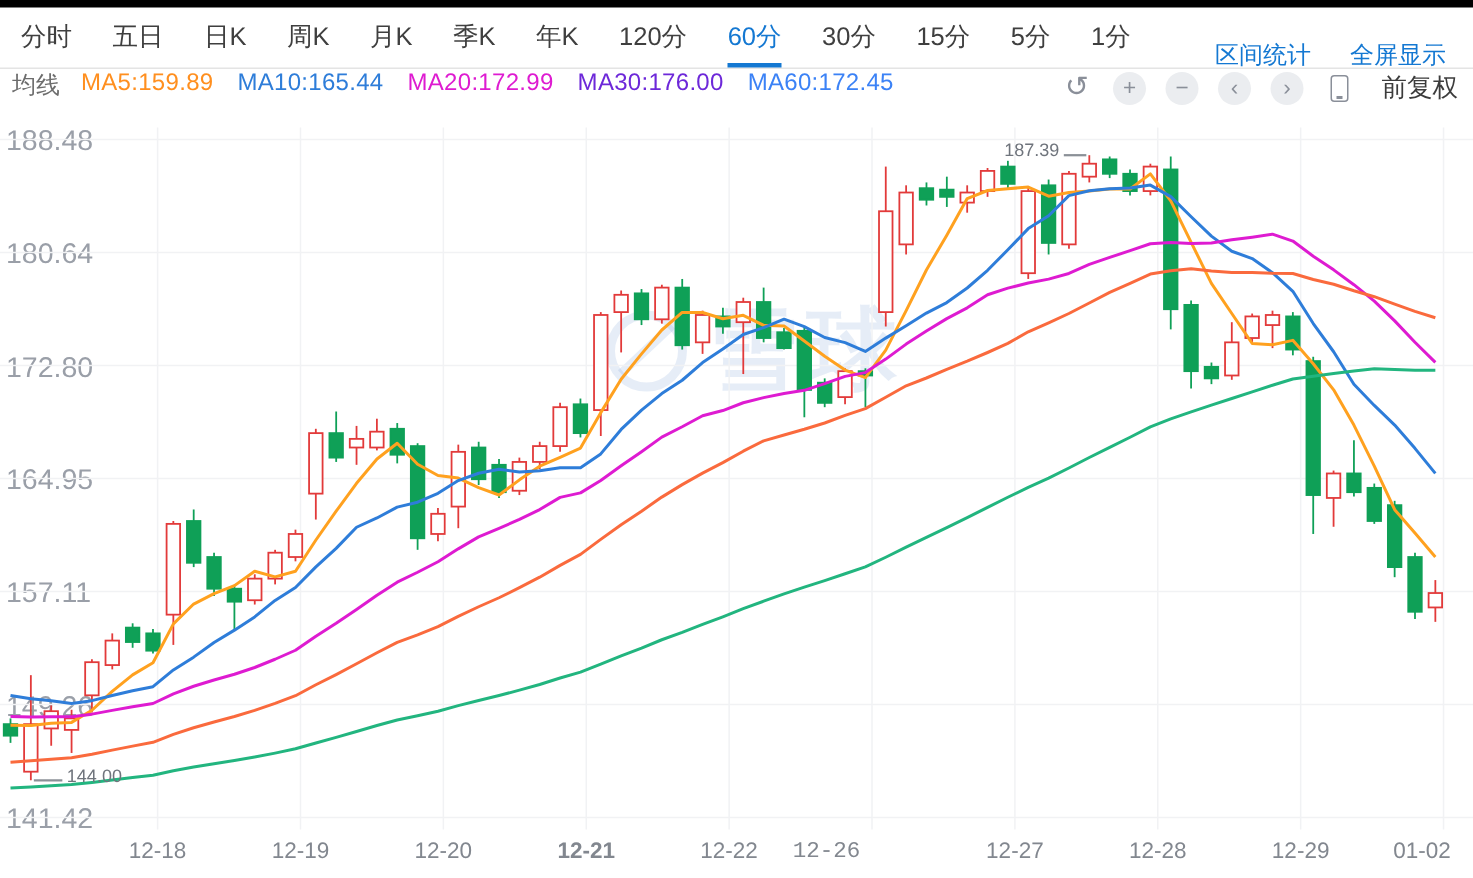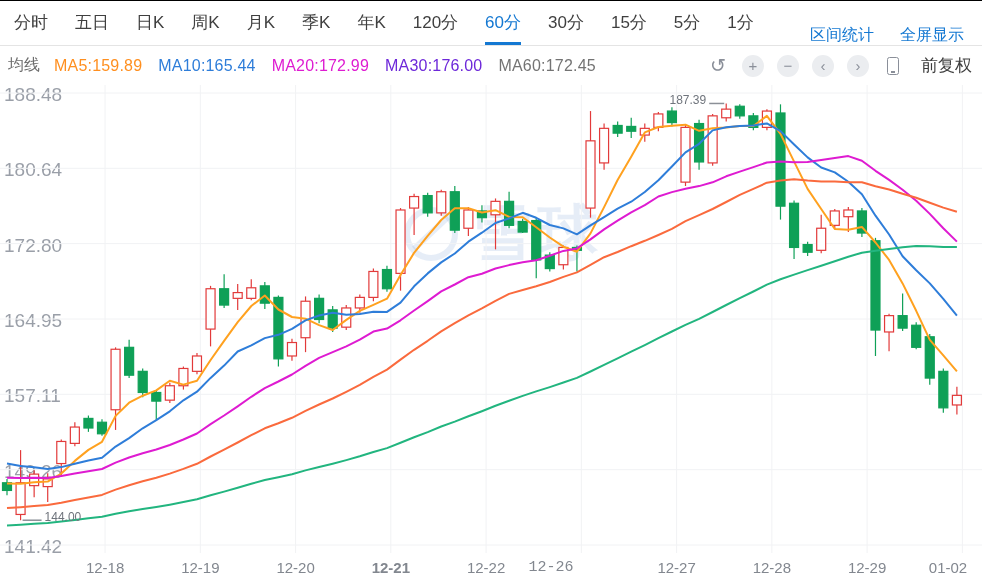--- a/index.html
+++ b/index.html
@@ -1,29 +1,29 @@
 <!DOCTYPE html>
 <html><head>
 <meta charset="utf-8">
 <style>
   html,body{margin:0;padding:0;background:#fff;}
   body{width:982px;height:585px;overflow:hidden;position:relative;
        font-family:"Liberation Sans","DejaVu Sans",sans-serif;-webkit-font-smoothing:antialiased;}
   
   #tabbar{position:absolute;left:0;top:0;width:982px;height:46px;background:#fff;
-          border-top:1px solid #000000;border-bottom:1px solid #e4e4e4;
+          border-top:5px solid #000000;border-bottom:1px solid #e4e4e4;
           display:flex;align-items:stretch;padding:0 0 0 14px;box-sizing:border-box;z-index:5;}
   .tab{font-size:17px;color:#3f3f3f;display:flex;align-items:center;margin-right:27px;
        cursor:pointer;border-bottom:3px solid transparent;box-sizing:border-box;padding-top:2px;}
   .tab.active{color:#1478d2;border-bottom-color:#1478d2;}
   #tab-links{margin-left:auto;display:flex;align-items:center;gap:26px;padding-right:18px;}
   .toplink{font-size:16px;color:#1478d2;cursor:pointer;margin-top:24px;}
   
   #legendbar{position:absolute;left:0;top:47px;width:982px;height:37px;background:#fff;
-             display:flex;align-items:center;padding:0 10px 0 8px;box-sizing:border-box;z-index:5;}
+             display:flex;align-items:flex-start;padding:0 10px 0 8px;box-sizing:border-box;z-index:5;}
   #ma-title{font-size:16px;color:#6d6d6d;margin-right:14px;}
   .ma-item{font-size:16px;margin-right:16px;letter-spacing:.2px;}
   #cluster{margin-left:auto;display:flex;align-items:center;gap:13px;}
   .tool{width:22px;height:22px;border-radius:50%;display:flex;align-items:center;justify-content:center;
         font-size:15px;color:#8a8f99;cursor:pointer;user-select:none;}
   .tool.circled{background:#ebedf0;}
   .tool.bare{font-size:19px;}
   .phone{width:10px;height:16px;border:1.6px solid #8a8f99;border-radius:2.5px;position:relative;}
   .phone:after{content:"";position:absolute;left:50%;bottom:1px;transform:translateX(-50%);
                width:4px;height:1.6px;background:#8a8f99;}
@@ -55,21 +55,21 @@
     <span class="tab">5分</span>
     <span class="tab">1分</span>
     <span id="tab-links">
       <span class="toplink">区间统计</span>
       <span class="toplink">全屏显示</span>
     </span>
   </div>
 
 <div id="legendbar">
   <span id="ma-title">均线</span>
-  <span id="ma-items"><span class="ma-item" style="color: rgb(255, 143, 31);">MA5:159.89</span><span class="ma-item" style="color: rgb(46, 125, 217);">MA10:165.44</span><span class="ma-item" style="color: rgb(222, 27, 209);">MA20:172.99</span><span class="ma-item" style="color: #6d28d9;">MA30:176.00</span><span class="ma-item" style="color: #737373;">MA60:172.45</span></span>
+  <span id="ma-items"><span class="ma-item" style="color: rgb(255, 143, 31);">MA5:159.89</span><span class="ma-item" style="color: rgb(46, 125, 217);">MA10:165.44</span><span class="ma-item" style="color: rgb(222, 27, 209);">MA20:172.99</span><span class="ma-item" style="color: #6d28d9;">MA30:176.00</span><span class="ma-item" style="color: #3b82f6;">MA60:172.45</span></span>
   <span id="cluster">
     <span id="tool-icons" style="display: flex; gap: 13px; align-items: center;">
         <span class="tool bare">↺</span>
         <span class="tool circled">+</span>
         <span class="tool circled">−</span>
         <span class="tool circled">‹</span>
         <span class="tool circled">›</span>
         <span class="tool bare">
           <span class="phone"></span>
         </span>

